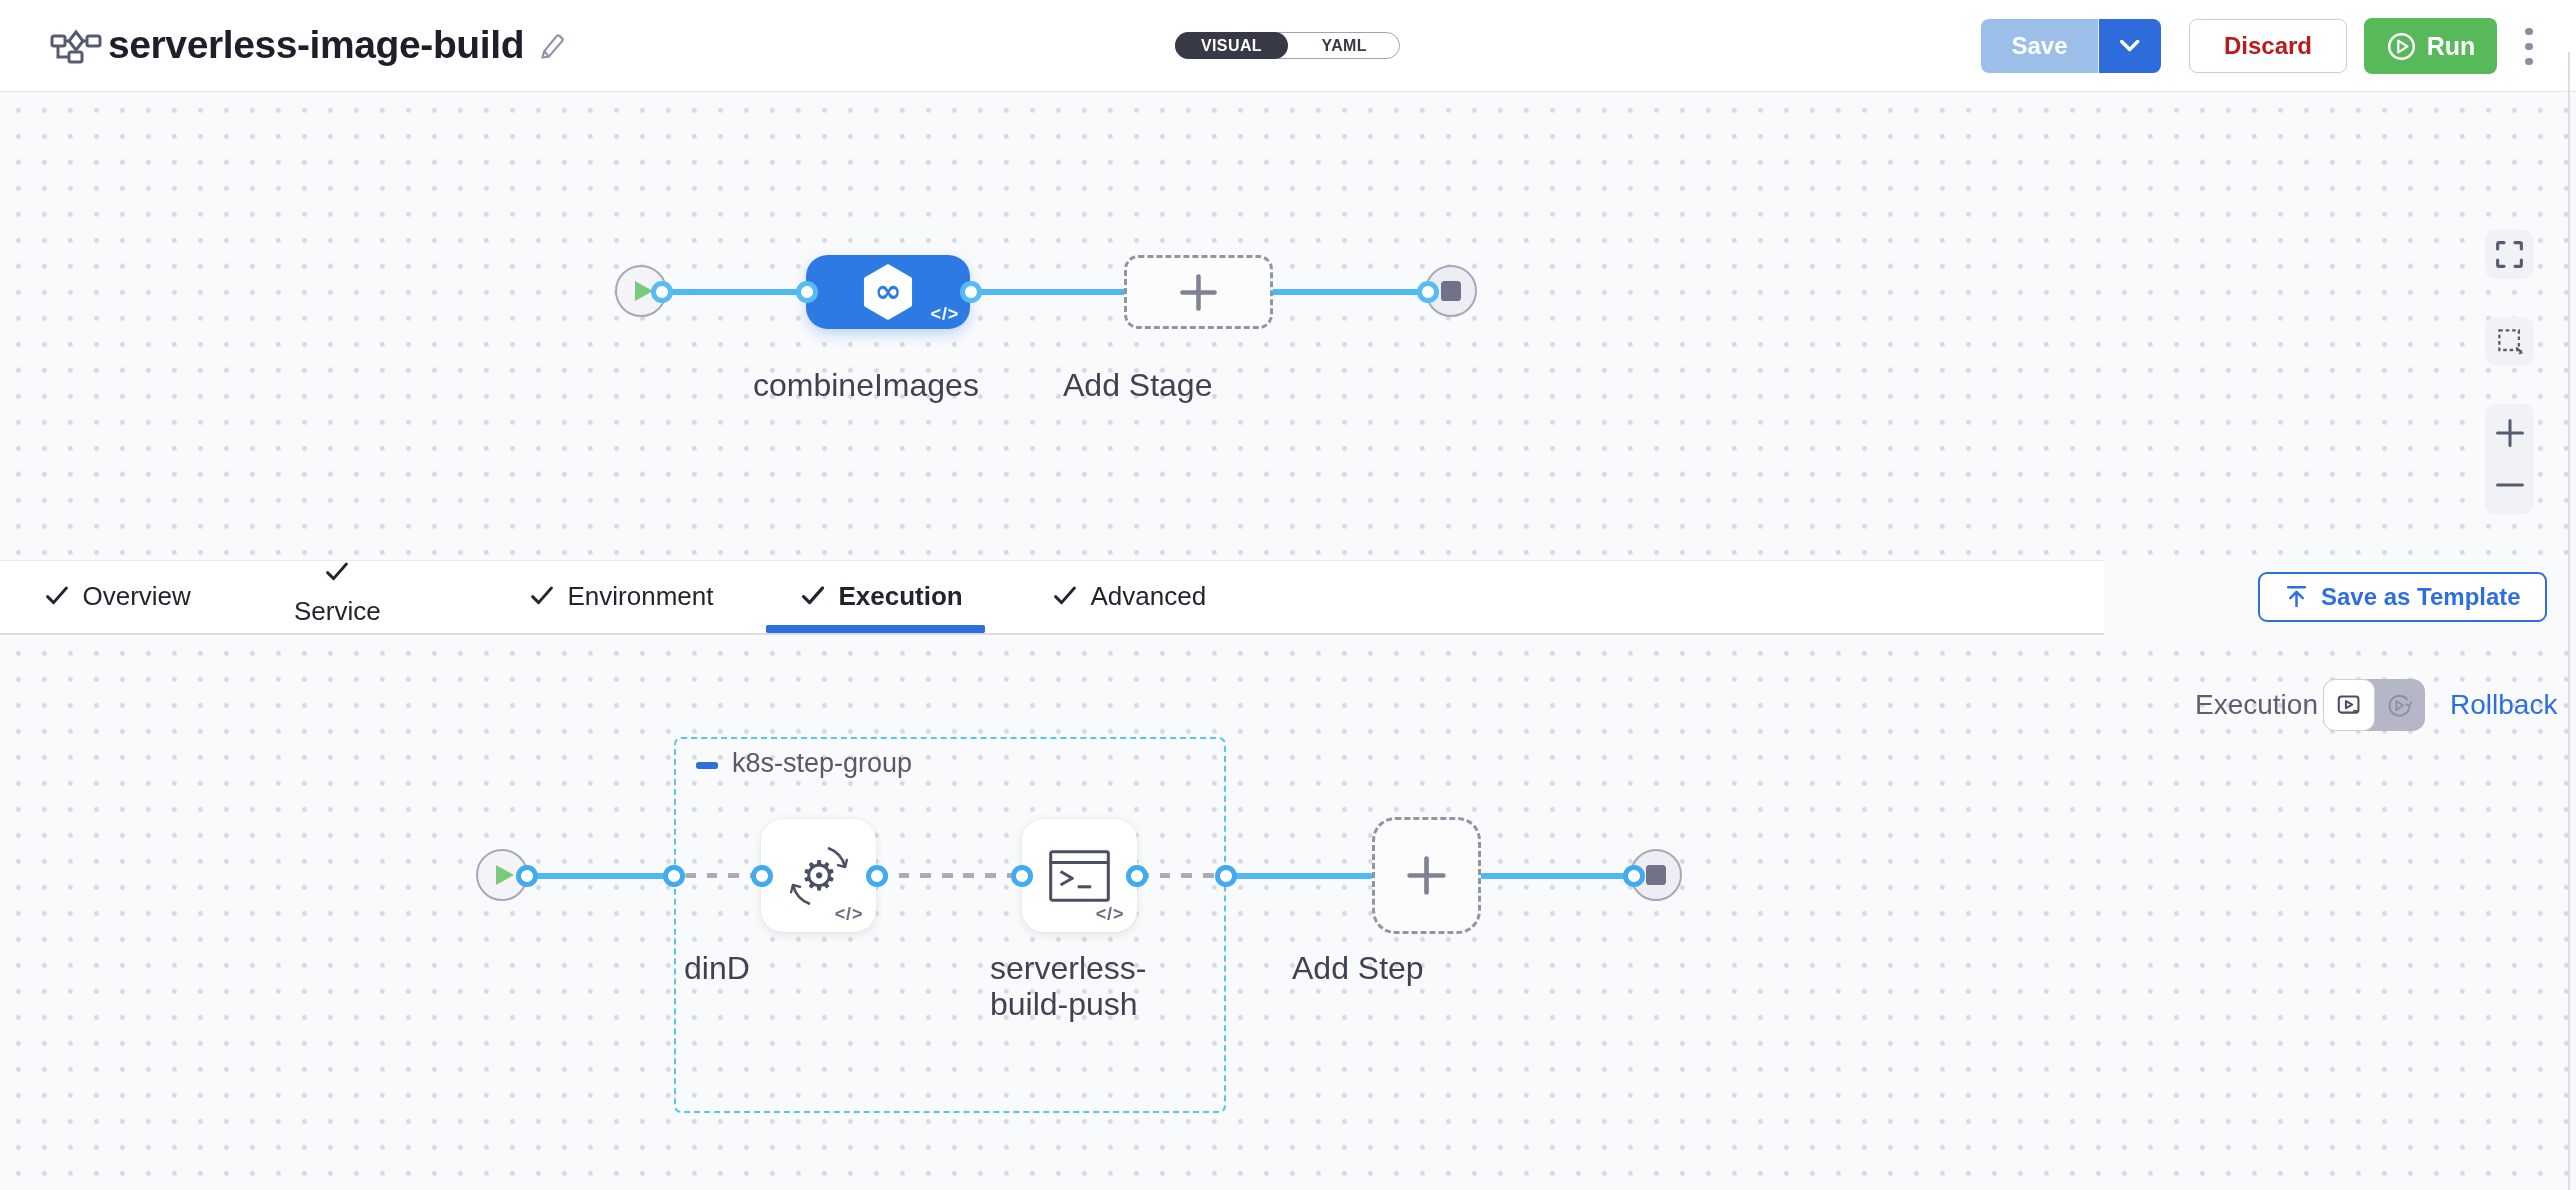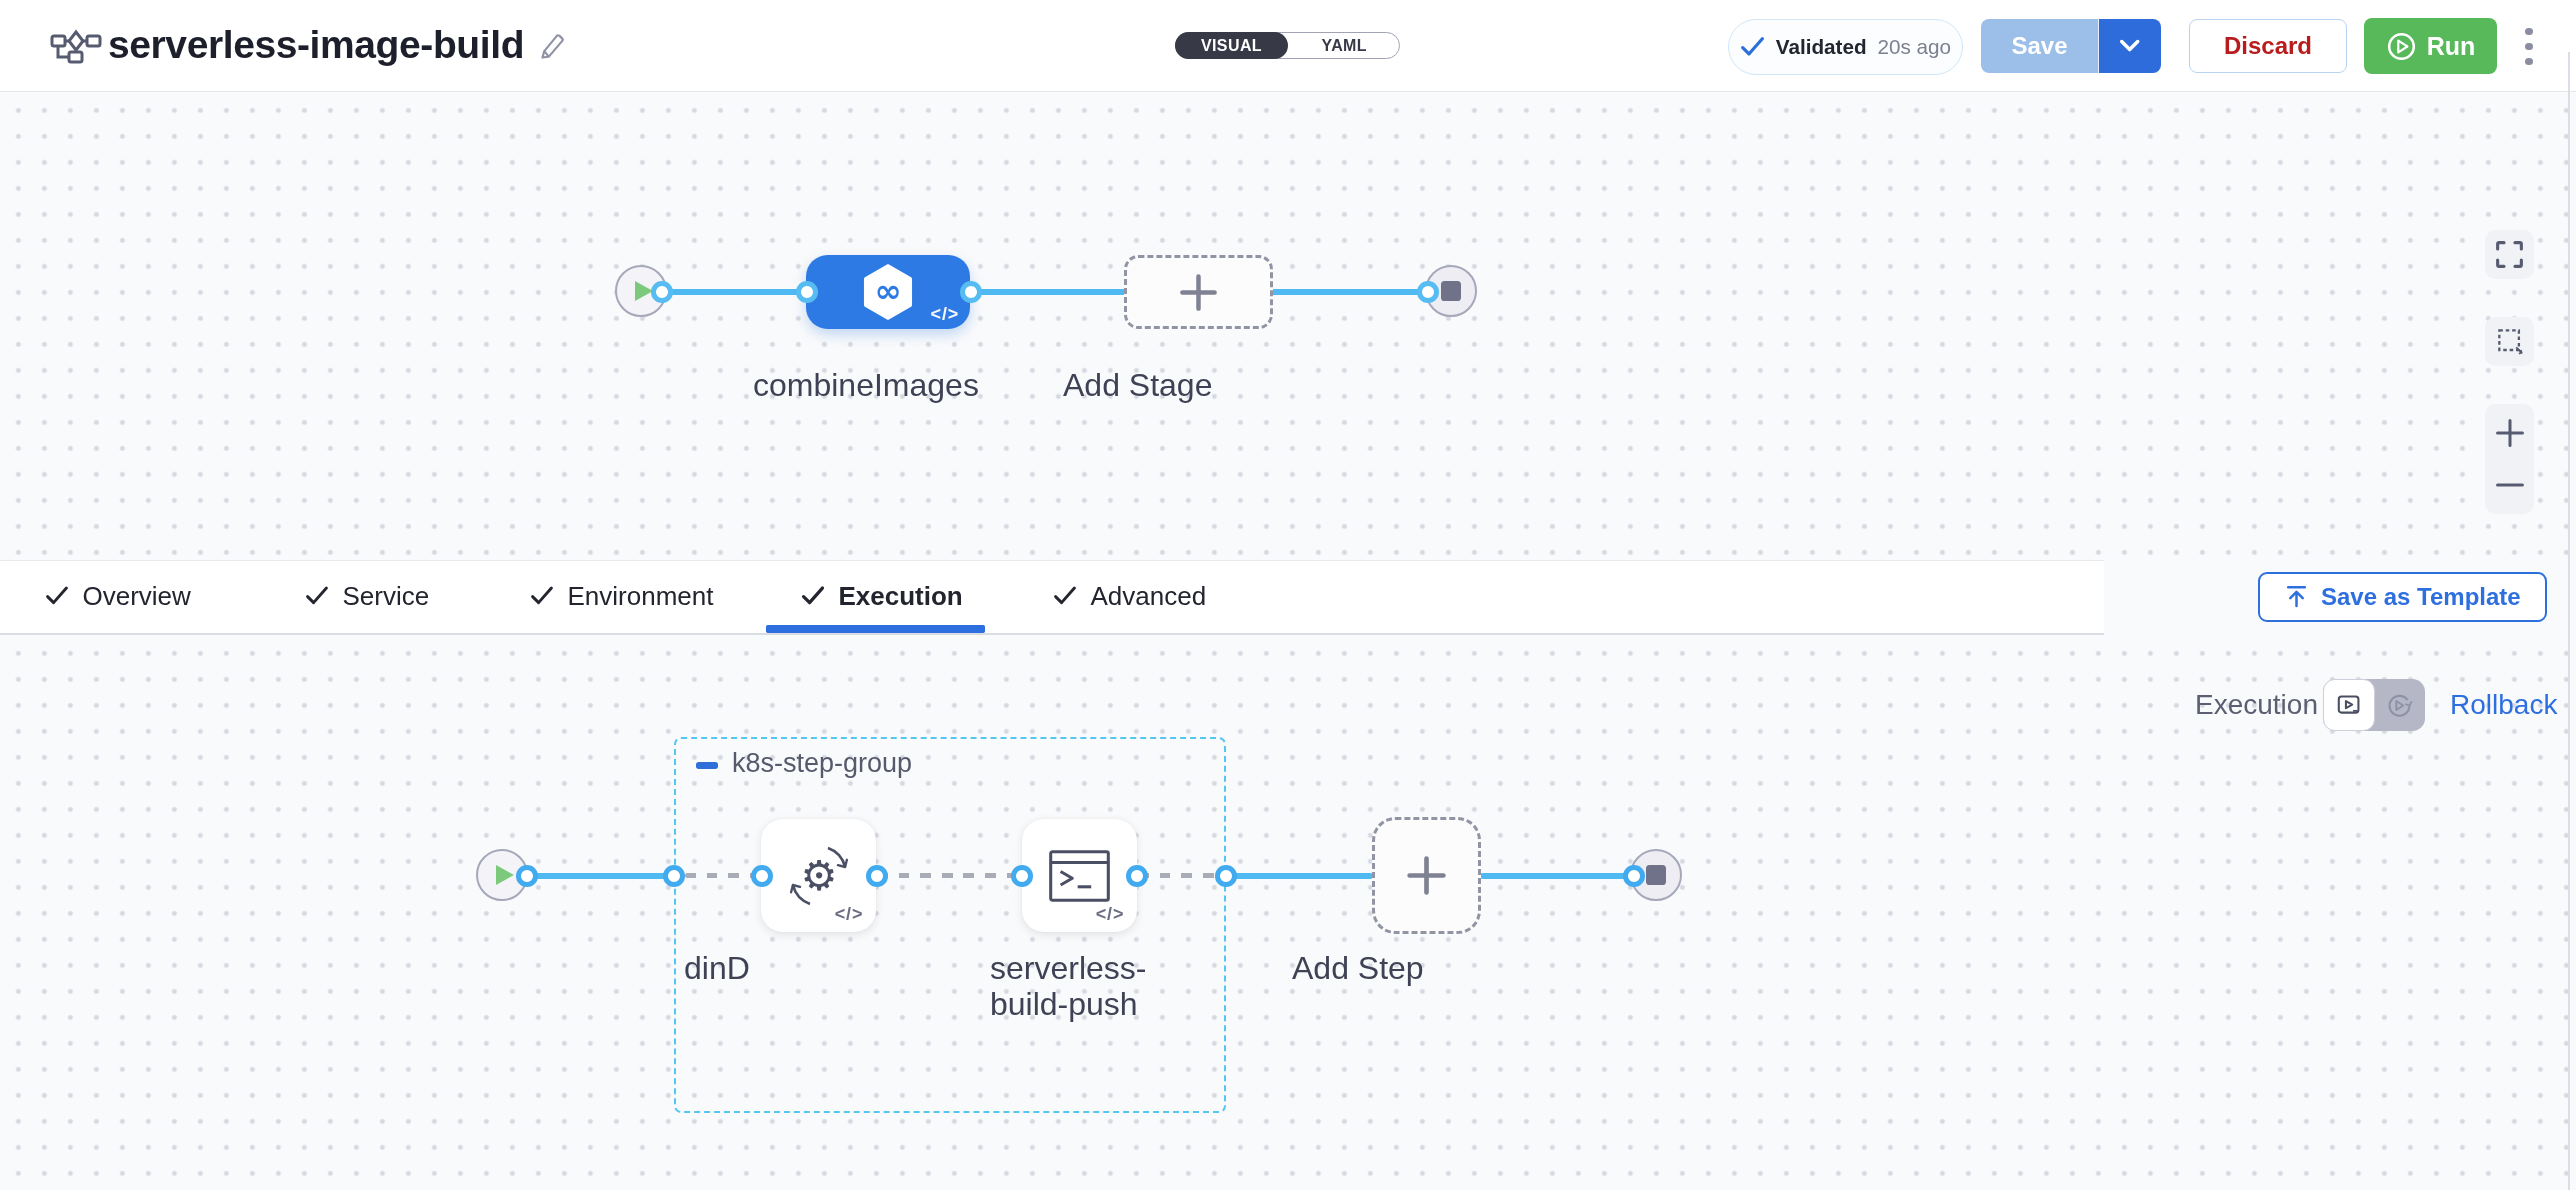--- a/index.html
+++ b/index.html
@@ -145,27 +145,20 @@
         <path d="M6 28 L8 21 L22 4 Q23 3 25 4.5 L27.5 7 Q29 8.5 27.5 10 L13 27 L6 28 Z"></path>
         <path d="M8 21 L13 27"></path>
       </svg>
     </span>
 
     <div class="mode-toggle">
       <div class="mode-yaml">YAML</div>
       <div class="mode-visual">VISUAL</div>
     </div>
 
-    <div class="validated-badge">
-      <svg width="25" height="21.6" viewBox="0 0 28 24" fill="none" stroke="#2a6fd9" stroke-width="3.6" stroke-linecap="round" stroke-linejoin="round">
-        <path d="M3 13 L10 20 L25 3"></path>
-      </svg>
-      <span class="validated-label">Validated</span>
-      <span class="validated-time">20s ago</span>
-    </div>
 
     <div class="save-split">
       <div class="save-main">Save</div>
       <div class="save-caret">
         <svg width="23.4" height="16" viewBox="0 0 26 18" fill="none" stroke="#fff" stroke-width="4" stroke-linecap="round" stroke-linejoin="round">
           <path d="M4 4 L13 13 L22 4"></path>
         </svg>
       </div>
     </div>
     <div class="discard-btn">Discard</div>
@@ -237,21 +230,21 @@
     </div>
   </div>
 
   <div class="tabbar">
     <div class="tab" style="left:45px;">
       <svg width="24" height="21.6" viewBox="0 0 28 24" fill="none" stroke="#23262f" stroke-width="3.4" stroke-linecap="round" stroke-linejoin="round">
           <path d="M3 13 L10 20 L25 3"></path>
         </svg>
       <span class="tab-label">Overview</span>
     </div>
-    <div class="tab" style="left:305px;">
+    <div class="tab" style="left:294px;flex-direction:column;">
       <svg width="24" height="21.6" viewBox="0 0 28 24" fill="none" stroke="#23262f" stroke-width="3.4" stroke-linecap="round" stroke-linejoin="round">
           <path d="M3 13 L10 20 L25 3"></path>
         </svg>
       <span class="tab-label">Service</span>
     </div>
     <div class="tab" style="left:530px;">
       <svg width="24" height="21.6" viewBox="0 0 28 24" fill="none" stroke="#23262f" stroke-width="3.4" stroke-linecap="round" stroke-linejoin="round">
           <path d="M3 13 L10 20 L25 3"></path>
         </svg>
       <span class="tab-label">Environment</span>

